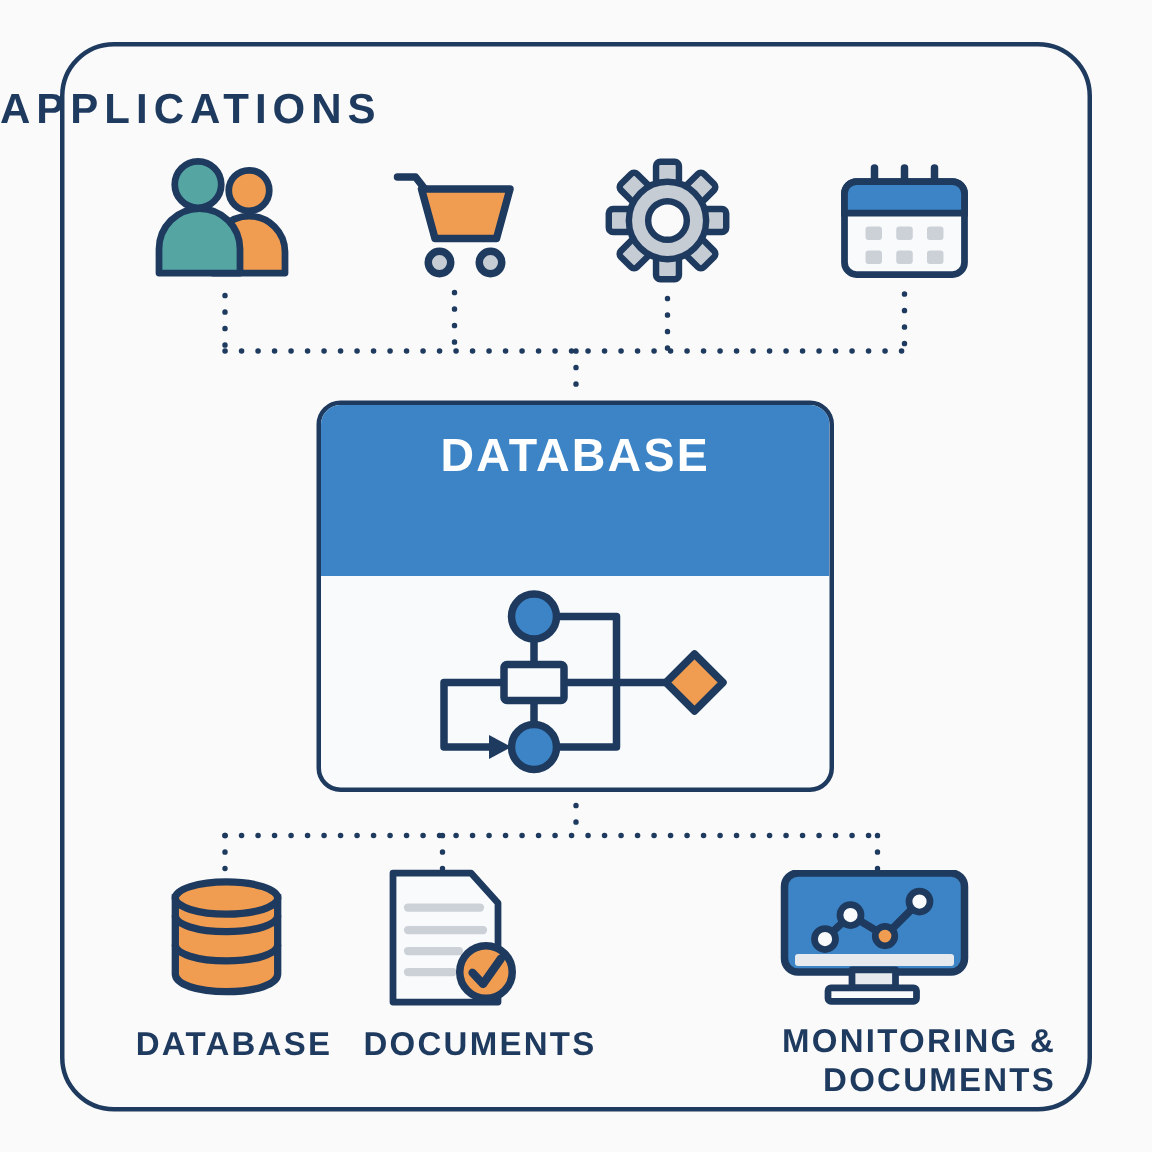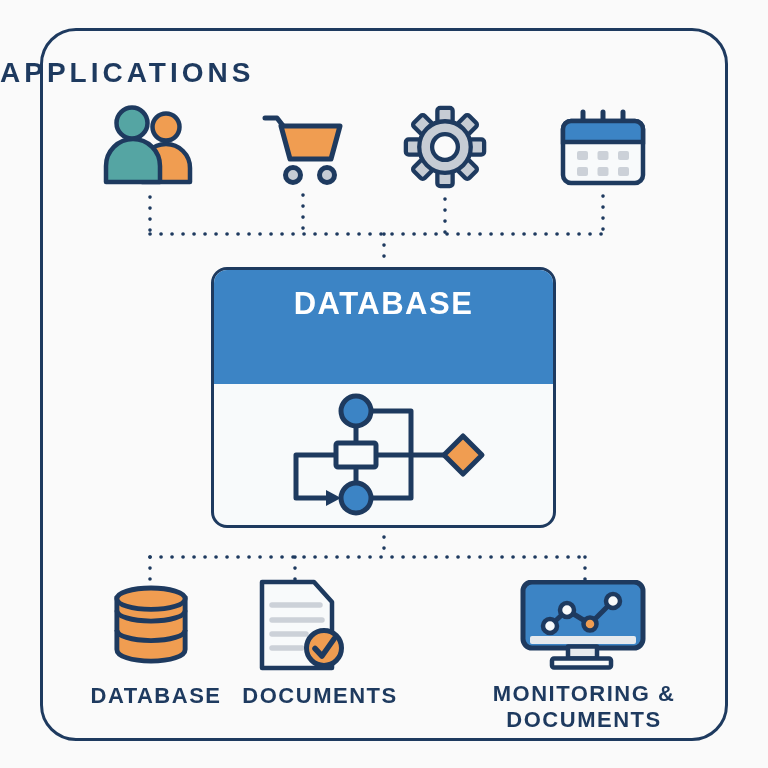--- a/index.html
+++ b/index.html
@@ -30,21 +30,21 @@
         border:3px solid var(--navy);border-radius:16px;background:var(--surface);overflow:hidden;}
   .wbox-header{height:114px;background:var(--blue);color:#ffffff;text-align:center;
                font-size:31px;font-weight:700;letter-spacing:1.5px;line-height:34px;padding-top:17px;}
   .wbox-header span{display:block;}
   .wbox-body{height:141px;display:flex;align-items:center;justify-content:center;}
   .label{position:absolute;color:var(--navy);font-weight:700;font-size:22px;
          letter-spacing:1.5px;text-align:center;line-height:26px;}
   .lb-db{left:66px;top:683px;width:180px;}
   .lb-doc{left:230px;top:683px;width:180px;}
   .lb-mon{left:464px;top:681px;width:240px;}
-  .lb-mon span{display:block;}
+  .lb-mon span{display:block;text-align:right;}
   
   .s-navy{stroke:var(--navy);}
   .sk-lgray{stroke:var(--light-gray);}
   .f-orange{fill:var(--orange);} .f-teal{fill:var(--teal);} .f-blue{fill:var(--blue);}
   .f-gray{fill:var(--gray);} .f-lgray{fill:var(--light-gray);} .f-white{fill:var(--surface);}
   .f-navy{fill:var(--navy);} .f-none{fill:none;} .f-bg{fill:var(--background);}
   .f-chin{fill:var(--chin);}
 </style>
 </head>
 <body>

